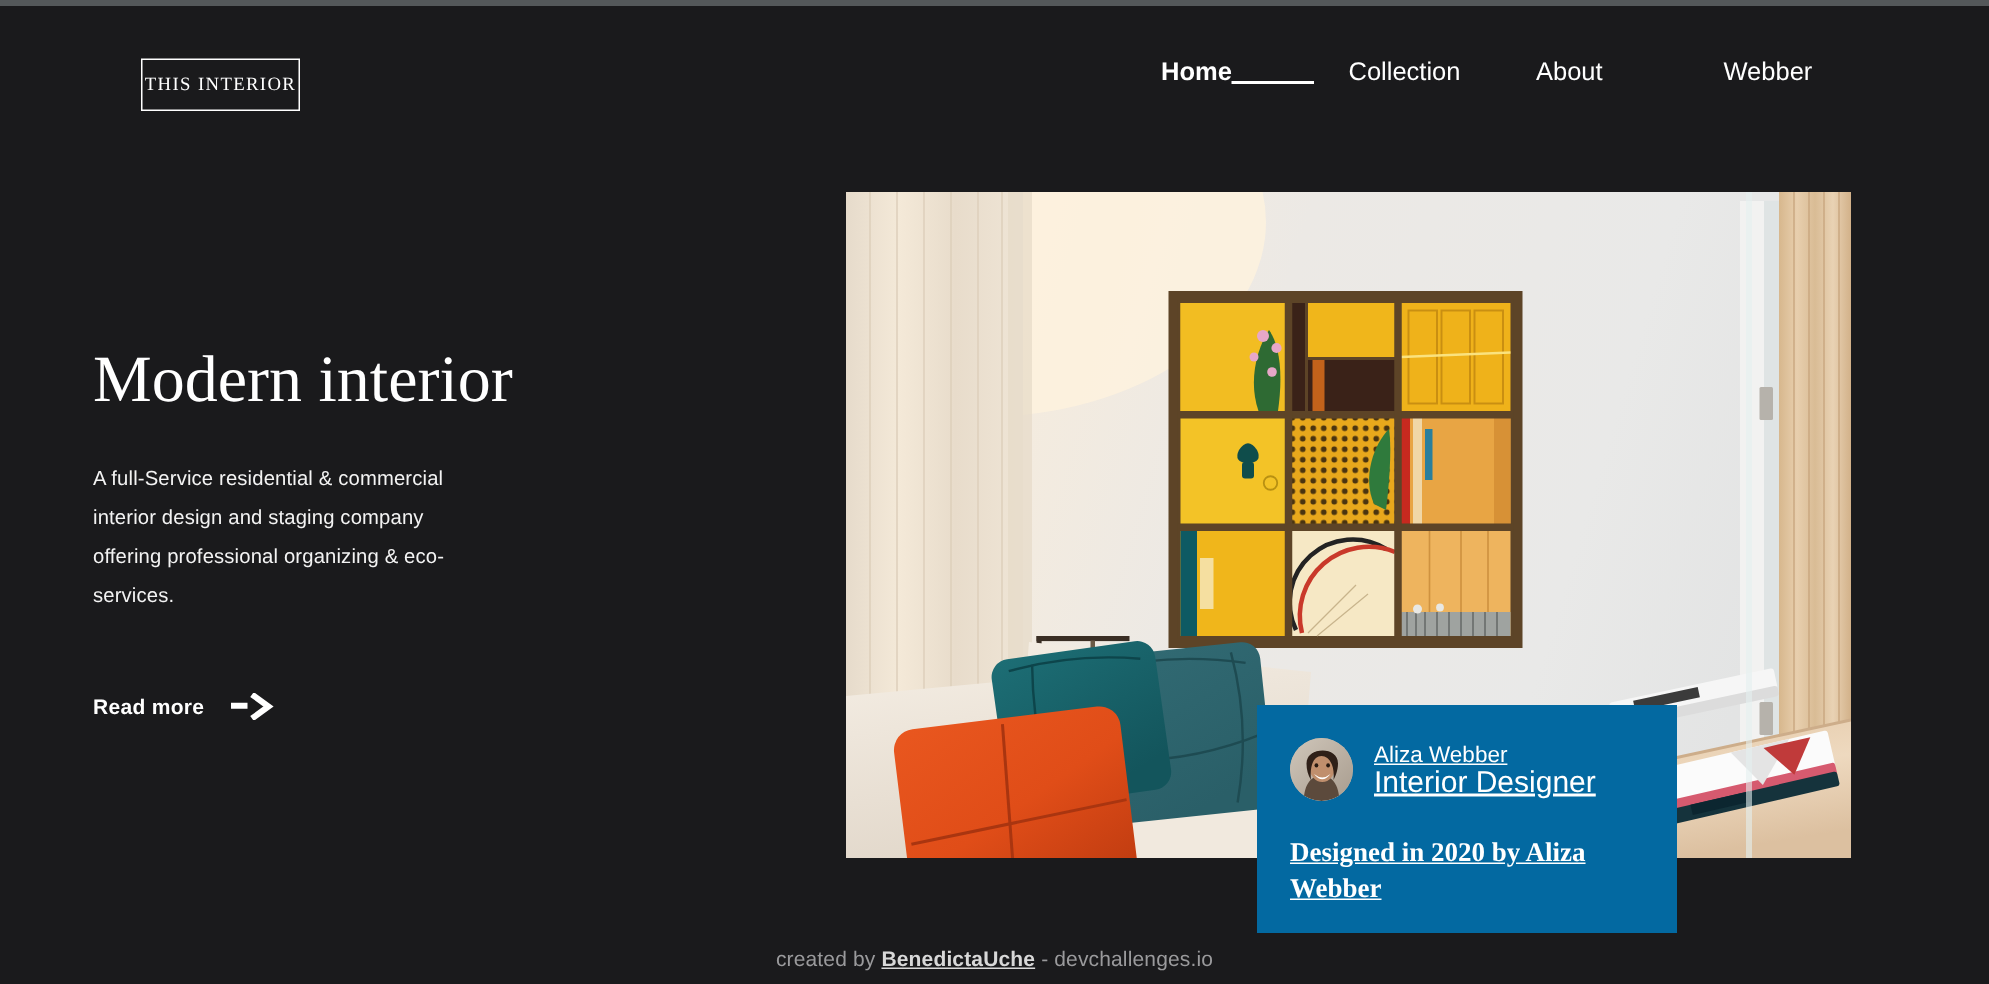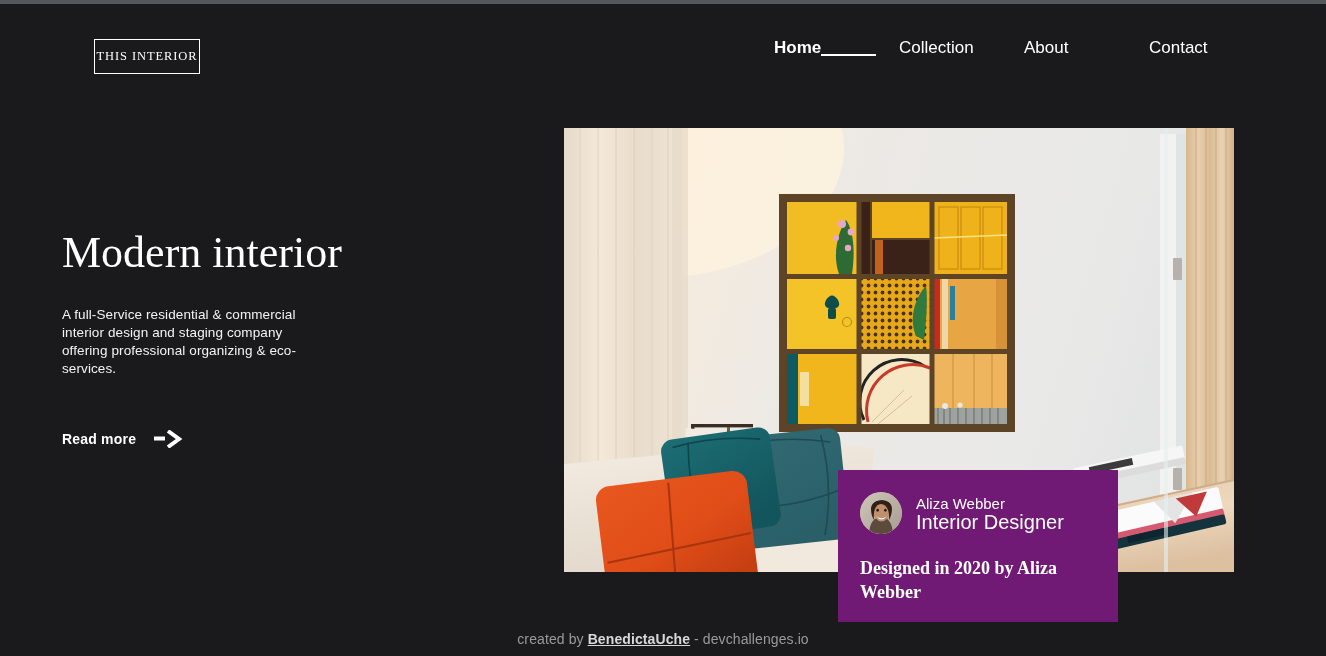--- a/index.html
+++ b/index.html
@@ -107,21 +107,21 @@
     line-height: 54px;
     font-weight: normal;
     color: #ffffff;
     letter-spacing: 0px;
     white-space: nowrap;
   }
   .hero-desc {
     margin-top: 26px;
     width: 235px;
     font-size: 13.5px;
-    line-height: 18px;
+    line-height: 26px;
     color: #f3f3f3;
     letter-spacing: 0.1px;
   }
   .read-more {
     margin-top: 52px;
     display: inline-flex;
     align-items: center;
     gap: 18px;
     cursor: pointer;
     text-decoration: none;
@@ -149,22 +149,23 @@
   }
   .hero-image svg { display: block; width: 670px; height: 444px; }
 
   
   .designer-card {
     position: absolute;
     left: 838px;
     top: 466px;
     width: 280px;
     height: 152px;
-    background: #701a75;
+    background: #0369a1;
     padding: 22px 24px 0 22px;
+    text-decoration: underline;
   }
   .card-person {
     display: flex;
     align-items: center;
     gap: 14px;
   }
   .avatar {
     width: 42px; height: 42px;
     border-radius: 50%;
     overflow: hidden;
@@ -230,21 +231,21 @@
 
       <div class="nav-slot">
         <a class="nav-item" href="#">Collection</a>
       </div>
 
       <div class="nav-slot">
         <a class="nav-item" href="#">About</a>
       </div>
 
       <div class="nav-slot">
-        <a class="nav-item" href="#">Contact</a>
+        <a class="nav-item" href="#">Webber</a>
       </div>
 
     </nav>
   </header>
 
   <section class="hero-copy">
     <h1 class="hero-title">Modern interior</h1>
     <p class="hero-desc">A full-Service residential &amp; commercial interior design and staging company offering professional organizing &amp; eco-services.</p>
 
     <a class="read-more" href="#">

